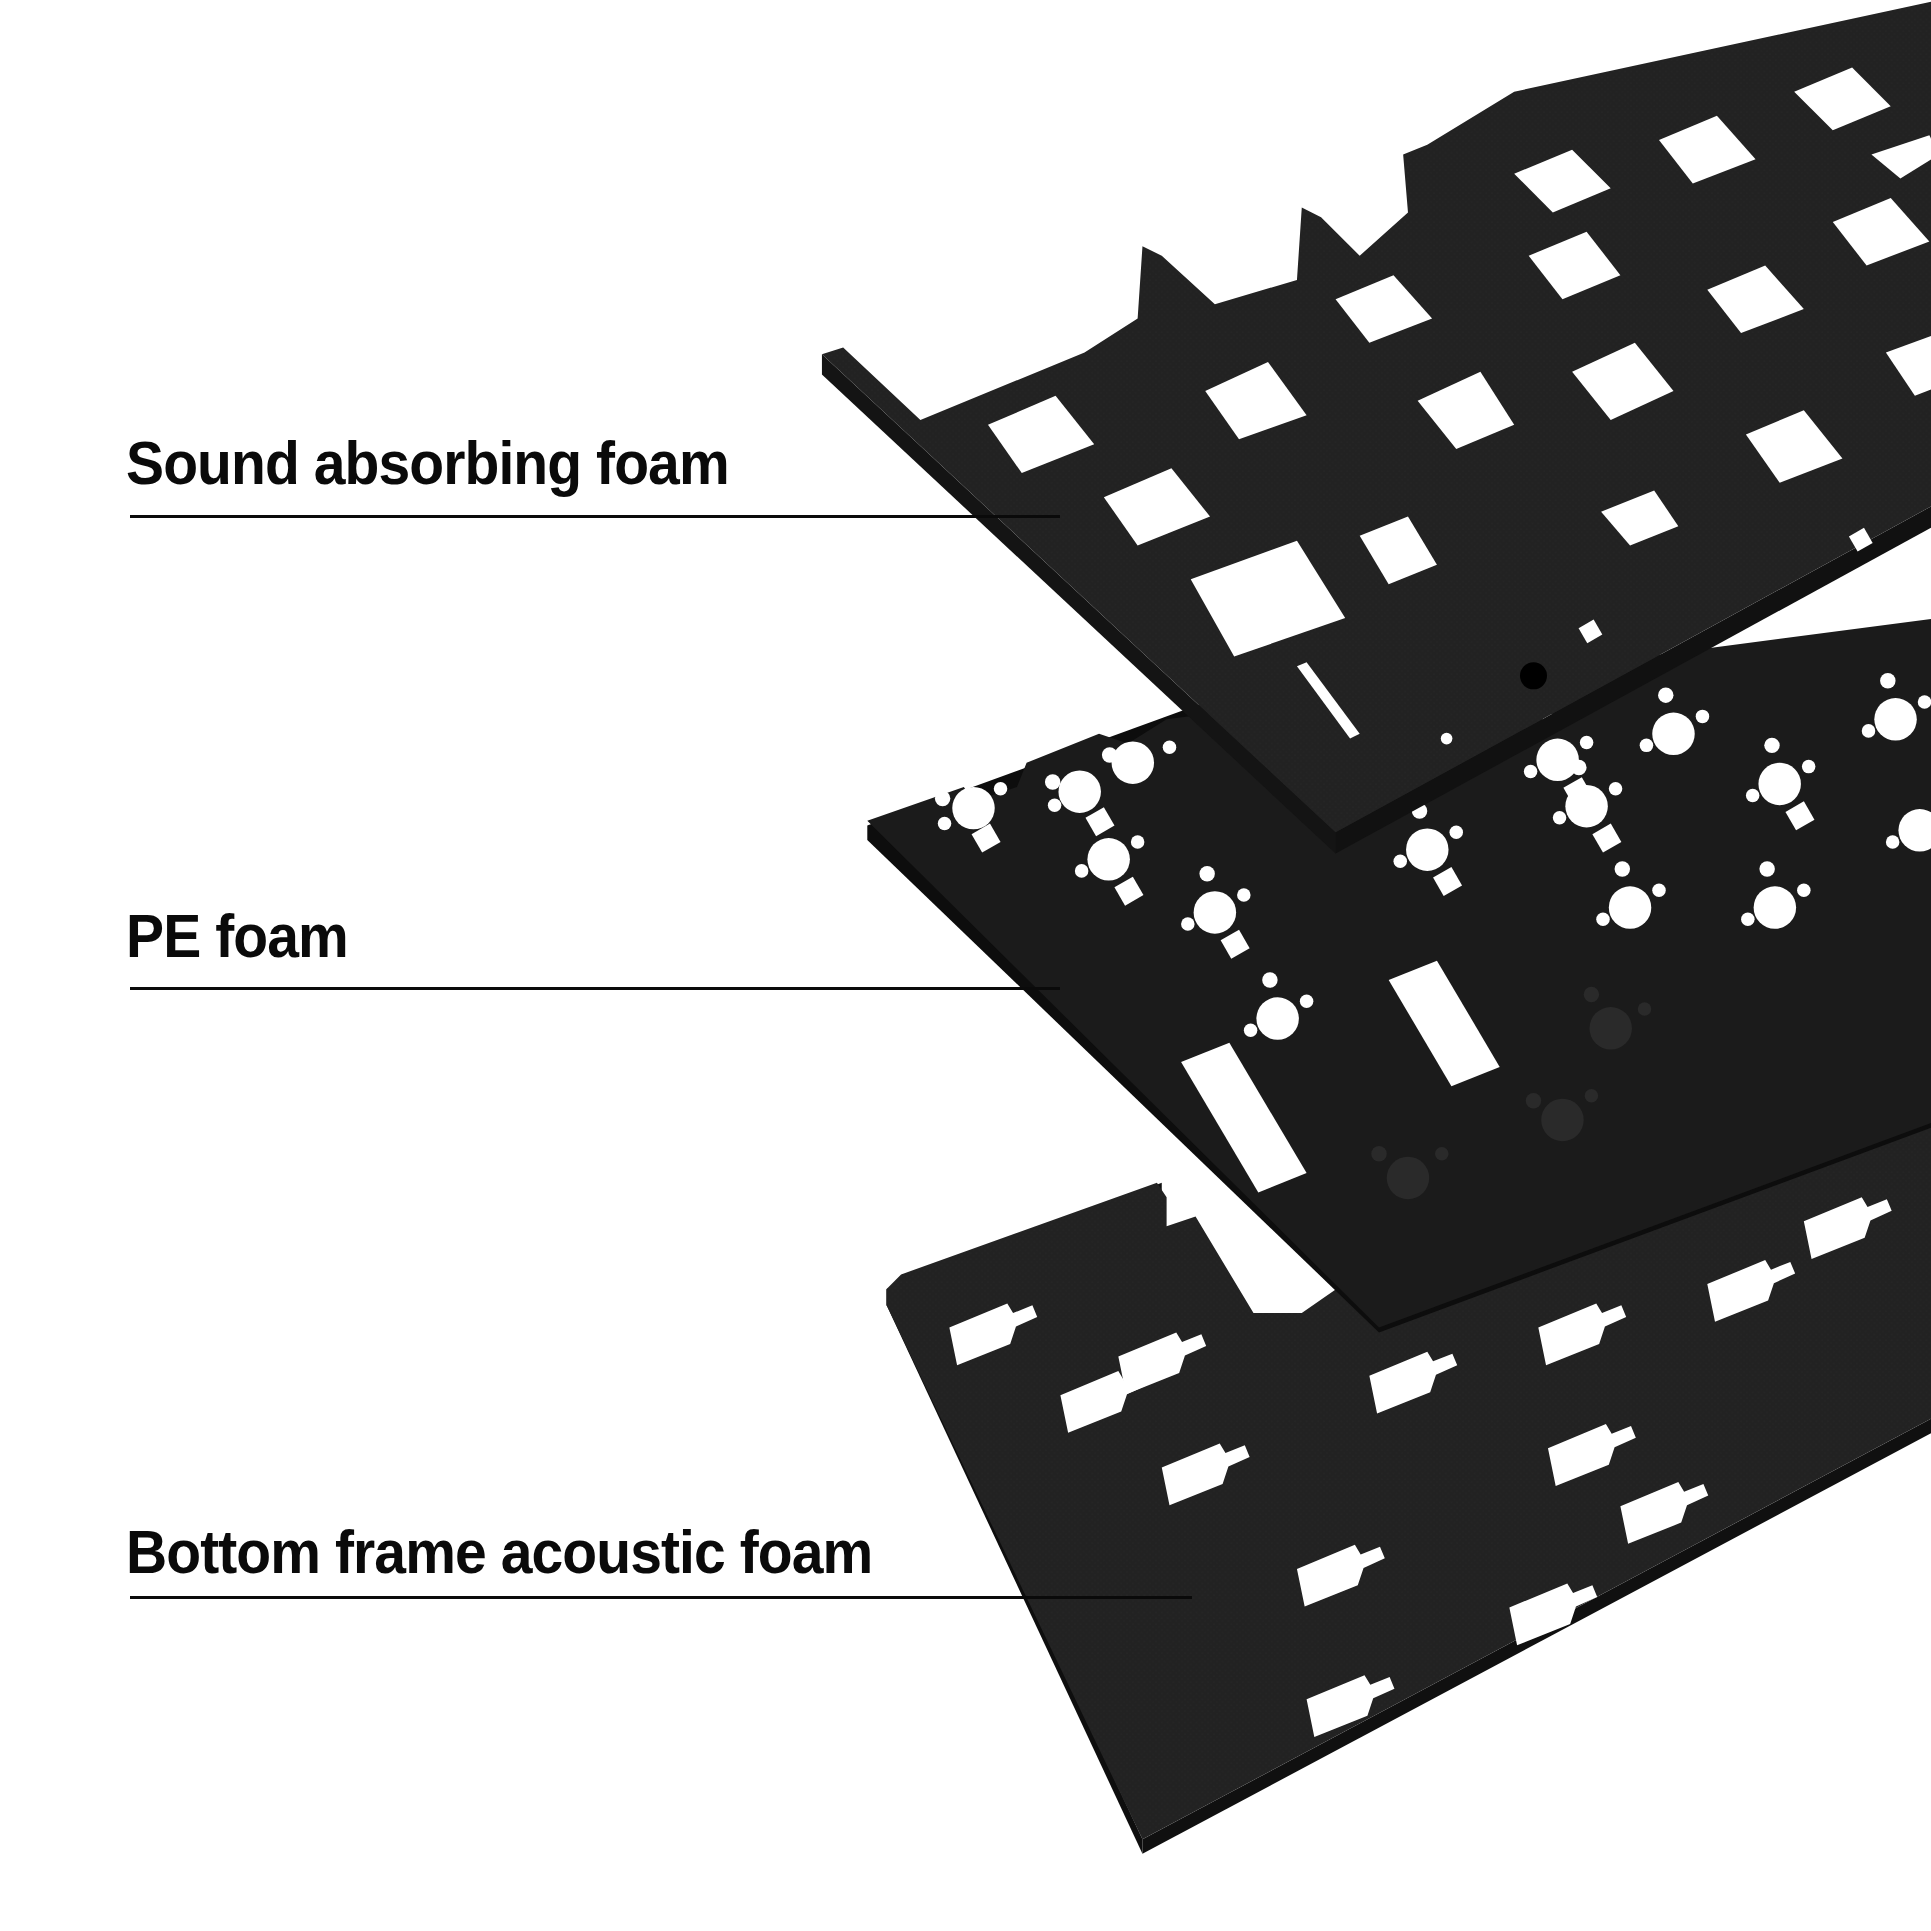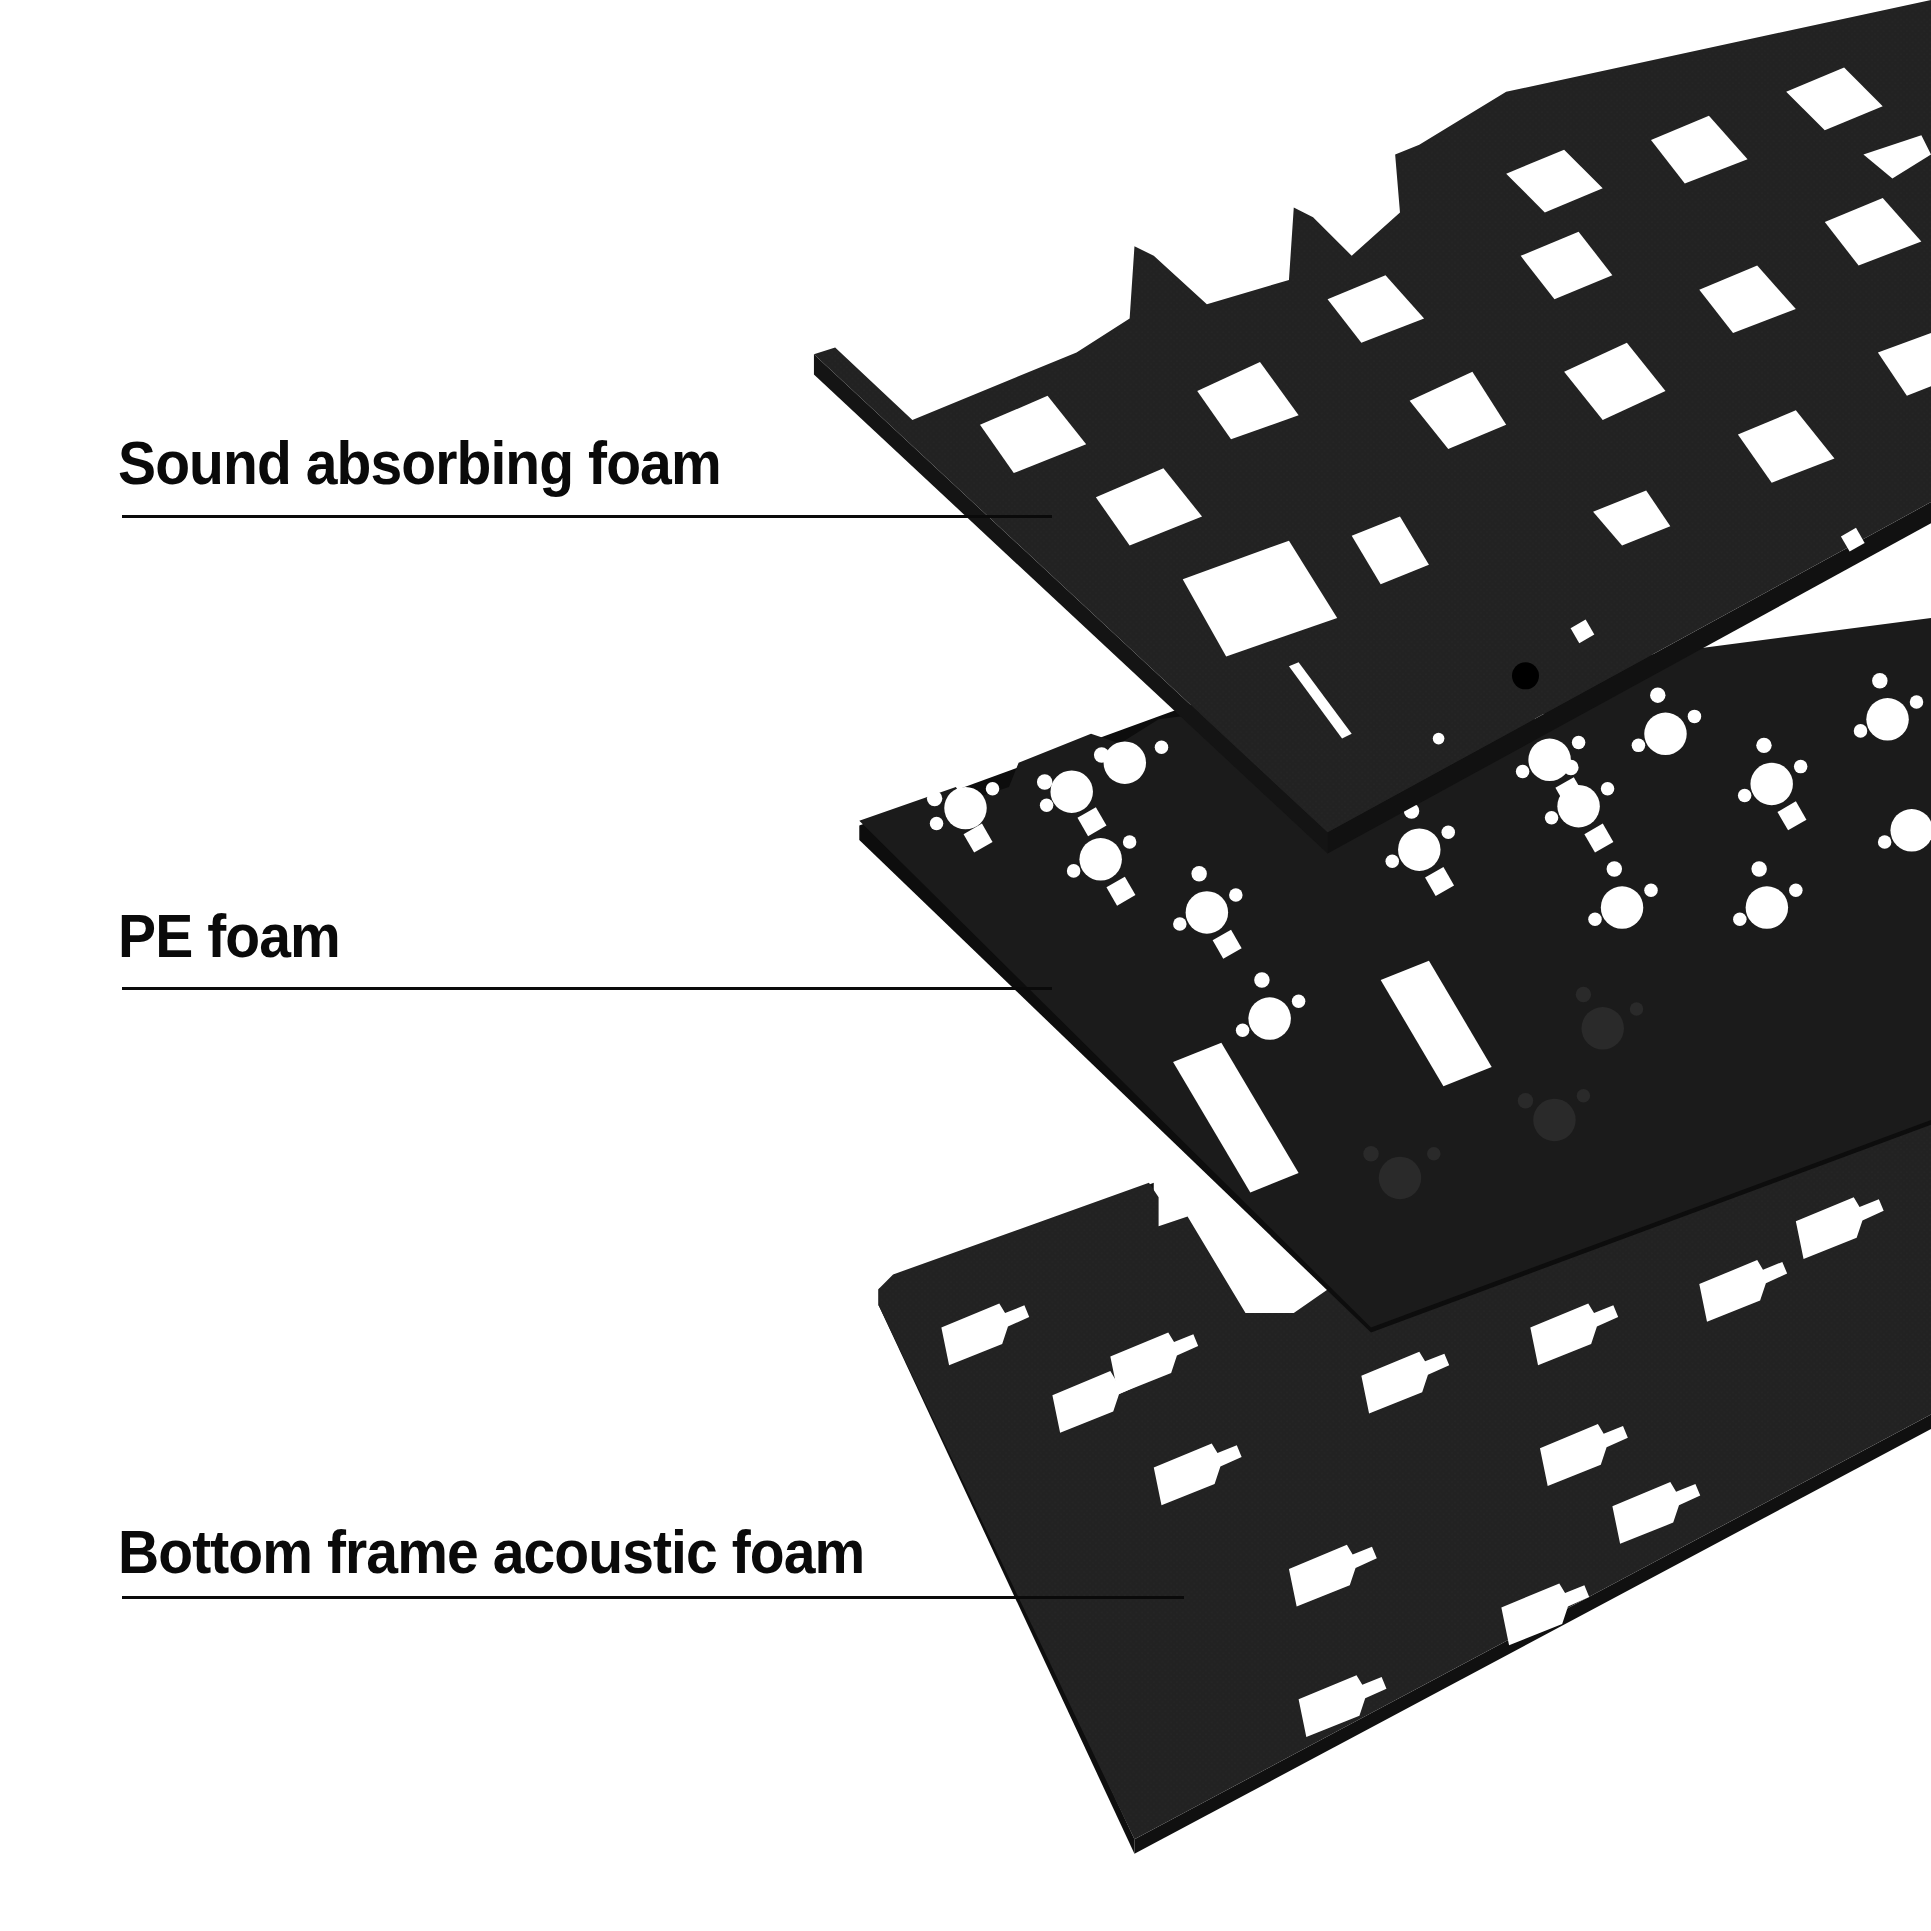--- a/index.html
+++ b/index.html
@@ -1,17 +1,17 @@
 <!DOCTYPE html>
 <html><head>
 <meta charset="utf-8">
 <style>
   html, body { margin:0; padding:0; background:#ffffff; }
   body { width:1931px; height:1931px; position:relative; overflow:hidden; font-family:"Liberation Sans", "DejaVu Sans", sans-serif; }
-  .stage { position:absolute; left:0; top:0; width:1613px; height:1931px; }
+  .stage { position:absolute; left:8px; top:0; width:1613px; height:1931px; }
   .label { position:absolute; left:118px; font-size:62px; font-weight:bold; color:#0a0a0a; letter-spacing:-1px; transform:scaleX(0.92); transform-origin:left center; white-space:nowrap; }
   .leader { position:absolute; left:122px; height:2.9px; background:#0a0a0a; }
   svg.art { position:absolute; left:0; top:0; }
 </style>
 </head>
 <body>
 
 <div class="stage">
 
   <svg class="art" width="1931" height="1931" viewBox="0 0 2000 2000">

